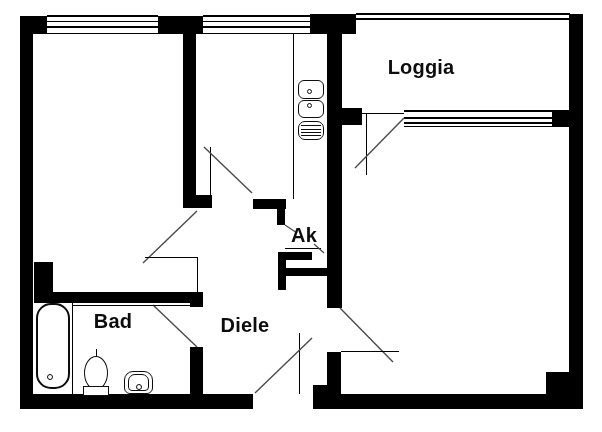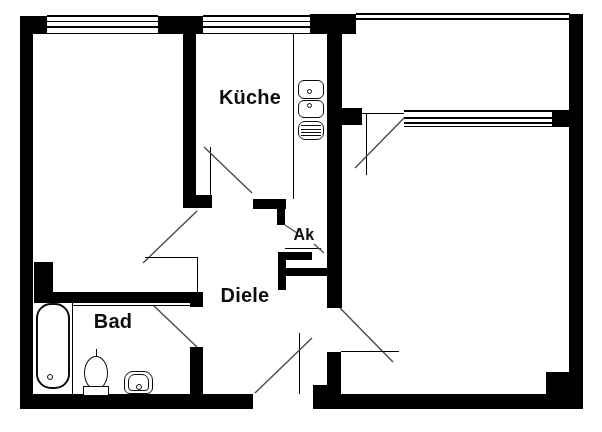--- a/index.html
+++ b/index.html
@@ -1,21 +1,21 @@
 <!DOCTYPE html>
 <html><head>
 <meta charset="utf-8">
 <style>
   html,body{margin:0;padding:0;background:#fff;}
   .plan{position:relative;width:602px;height:432px;background:#fff;overflow:hidden;
         font-family:"Liberation Sans",sans-serif;}
   .wall{position:absolute;background:#000;}
   .label{position:absolute;transform:translate(-50%,-50%);font-weight:700;font-size:20px;
          color:#0d0d0d;white-space:nowrap;letter-spacing:.2px;}
-  .label.small{font-size:16px;}
+  .label.small{font-size:20px;}
   .win{position:absolute;background:#fff;}
   .win .l{position:absolute;left:0;right:0;background:#000;}
   .fix{position:absolute;background:#fff;border:1.5px solid #0d0d0d;box-sizing:border-box;}
   .circle{border-radius:50%;}
   .overlay{position:absolute;left:0;top:0;}
   .stove-line{position:absolute;left:2px;right:2px;height:1px;background:#0d0d0d;}
 </style>
 </head>
 <body>
 
@@ -104,18 +104,18 @@
   </div>
 
   <div class="fix" style="left:36px;top:303px;width:34px;height:86px;border-width:2px;border-radius:15px;"></div>
   <div class="fix circle" style="left:47px;top:374px;width:6px;height:6px;border-width:1px;"></div>
   <div class="fix circle" style="left:84px;top:356px;width:24px;height:34px;"></div>
   <div class="fix" style="left:83px;top:386px;width:26px;height:10px;"></div>
   <div class="fix" style="left:124px;top:371px;width:29px;height:23px;border-radius:9px 9px 6px 6px;"></div>
   <div class="fix" style="left:128px;top:374px;width:21px;height:17px;border-width:1px;border-radius:7px 7px 4px 4px;"></div>
   <div class="fix circle" style="left:136px;top:384px;width:6px;height:6px;border-width:1px;"></div>
 
-  <div class="label" style="left:250px;top:97px;">Küche</div>
+  <div class="label" style="left:421px;top:67px;">Loggia</div>
   <div class="label small" style="left:304px;top:235px;">Ak</div>
-  <div class="label" style="left:245px;top:295px;">Diele</div>
+  <div class="label" style="left:245px;top:325px;">Diele</div>
   <div class="label" style="left:113px;top:321px;text-align:center;">Bad</div>
 
 </div>
 
 </body></html>

